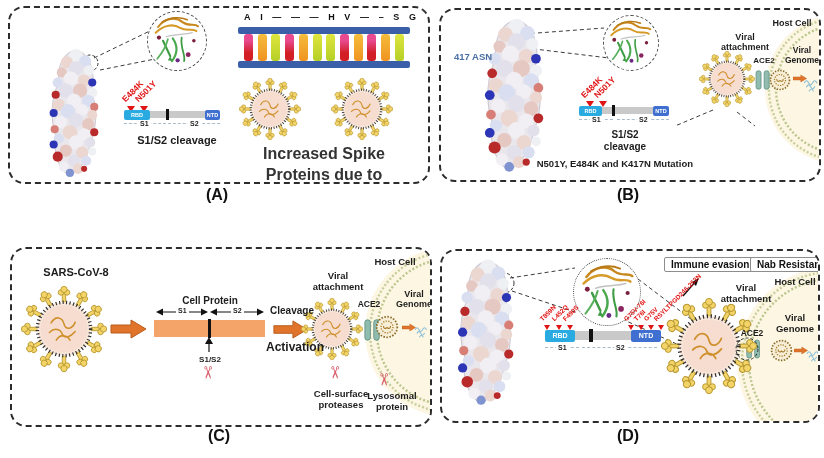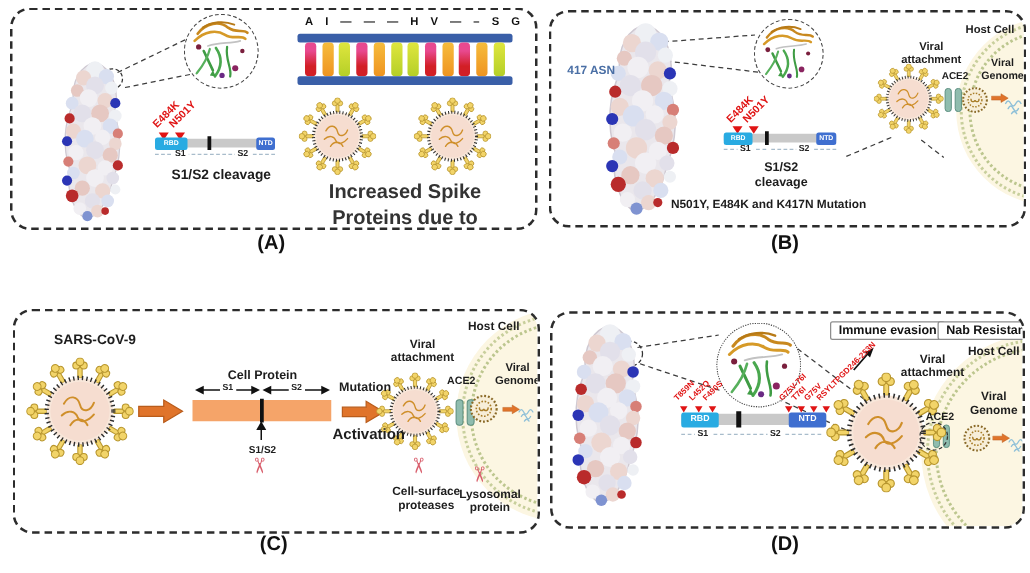--- a/index.html
+++ b/index.html
@@ -361,32 +361,32 @@
     </g>
     <g fill="#111">
       <polygon points="144,63 151,59.5 151,66.5"></polygon>
         <polygon points="196,63 189,59.5 189,66.5"></polygon>
       <polygon points="198,63 205,59.5 205,66.5"></polygon>
         <polygon points="252,63 245,59.5 245,66.5"></polygon>
       <polygon points="197,88 193,95 201,95"></polygon>
     </g>
   </svg>
 
-  <div class="lab" style="left:24px;top:17px;width:80px;font-size:11px;">SARS-CoV-9</div>
+  <div class="lab" style="left:24px;top:17px;width:80px;font-size:11px;">SARS-CoV-8</div>
 
   <div class="lab" style="left:166px;top:46px;width:64px;font-size:10px;">Cell Protein</div>
   <div class="slab" style="left:164px;top:58px;font-size:7px;">S1</div>
   <div class="slab" style="left:219px;top:58px;font-size:7px;">S2</div>
   <div class="orangebar" style="left:142px;top:71px;width:111px;height:17px;">
     <span class="abs" style="left:54px;top:-1px;width:3px;height:19px;background:#111;"></span>
   </div>
   <div class="lab" style="left:184px;top:106px;width:28px;font-size:8px;">S1/S2</div>
   <span class="scissors" style="left:188px;top:115px;">✂</span>
 
-  <div class="lab" style="left:256px;top:56px;width:48px;font-size:10px;">Mutation</div>
+  <div class="lab" style="left:256px;top:56px;width:48px;font-size:10px;">Cleavage</div>
   <div class="lab" style="left:254px;top:92px;width:52px;font-size:12px;">Activation</div>
 
   <div class="lab" style="left:298px;top:22px;width:56px;font-size:9.5px;">Viral attachment</div>
   <div class="lab" style="left:342px;top:51px;width:30px;font-size:8.5px;">ACE2</div>
   <div class="lab" style="left:358px;top:8px;width:50px;font-size:9.5px;">Host Cell</div>
   <div class="lab" style="left:382px;top:40px;width:40px;font-size:9px;">Viral Genome</div>
 
   <span class="scissors" style="left:315px;top:115px;">✂</span>
   <div class="lab" style="left:292px;top:140px;width:74px;font-size:9.5px;">Cell-surface proteases</div>
   <span class="scissors" style="left:364px;top:122px;">✂</span>

